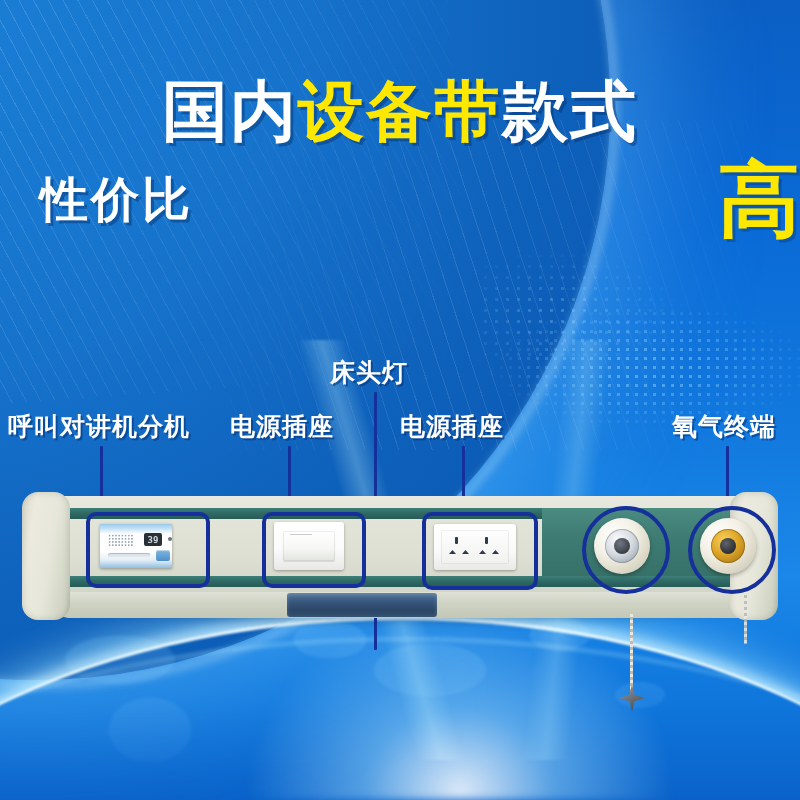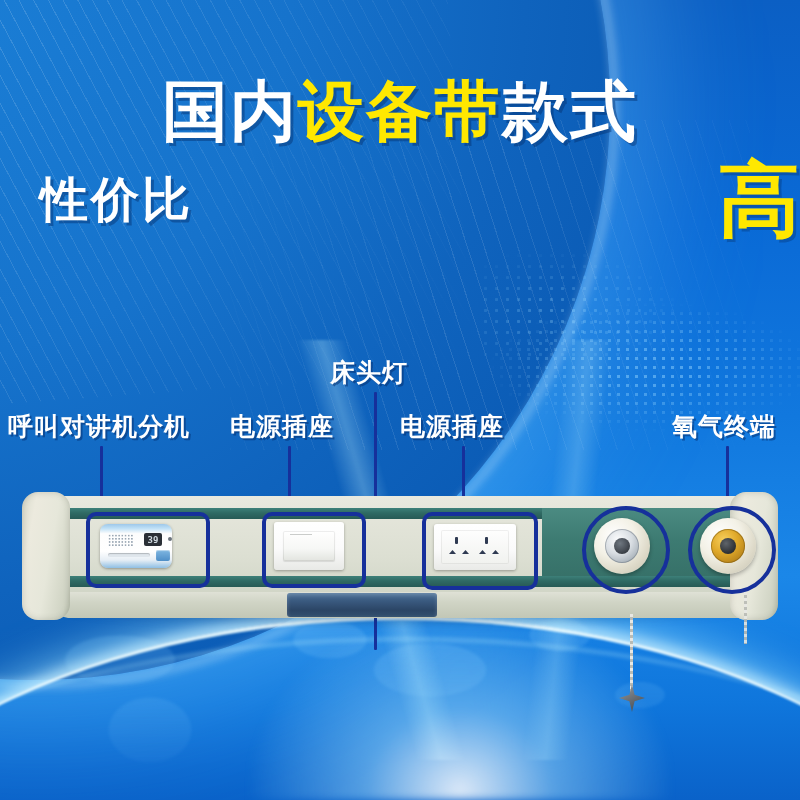--- a/index.html
+++ b/index.html
@@ -180,21 +180,21 @@
     box-shadow:inset 0 2px 4px rgba(255,255,255,.22);
   }
   .bezel{
     position:absolute;border:4px solid #16309b;border-radius:10px;
   }
 
   
   .intercom{
     position:absolute;left:78px;top:28px;width:72px;height:44px;
     background:linear-gradient(180deg,#9ec8ea 0%,#bfe0f6 10%,#fdfdfd 22%,#ffffff 62%,#e6eef5 82%,#8fbfe4 100%);
-    border-radius:8px;
+    border-radius:0;
     box-shadow:0 1px 3px rgba(0,0,0,.35);
   }
   .ic-grille{
     position:absolute;left:8px;top:10px;width:26px;height:13px;
     background-image:radial-gradient(circle, #8a99a8 .9px, rgba(0,0,0,0) 1px);
     background-size:3.2px 3.2px;opacity:.85;
   }
   .ic-display{
     position:absolute;left:44px;top:9px;width:18px;height:13px;border-radius:2px;
     background:#2a2f36;color:#cfd8df;font-size:9px;font-weight:700;

